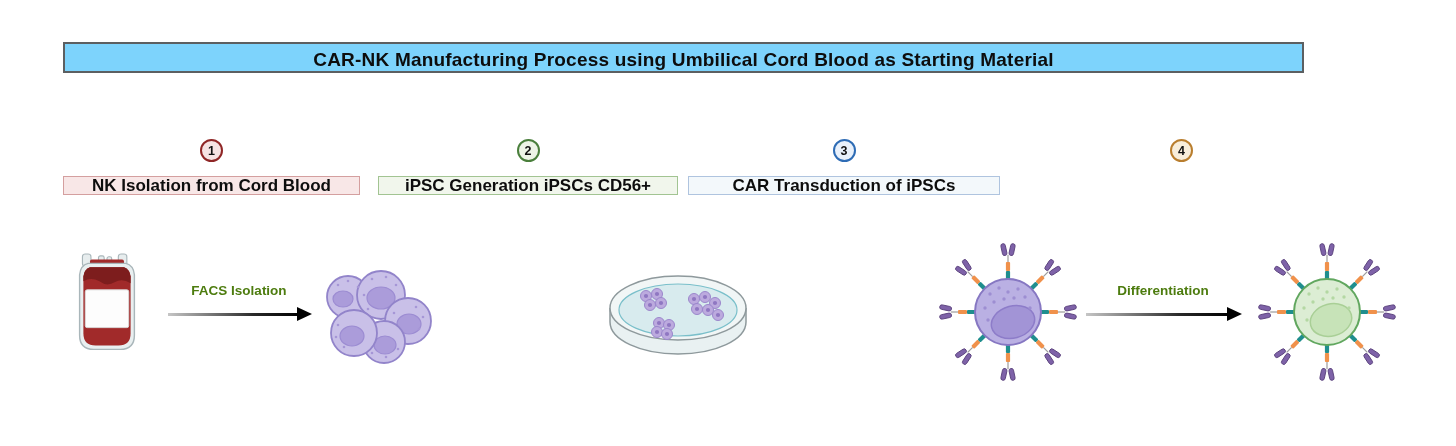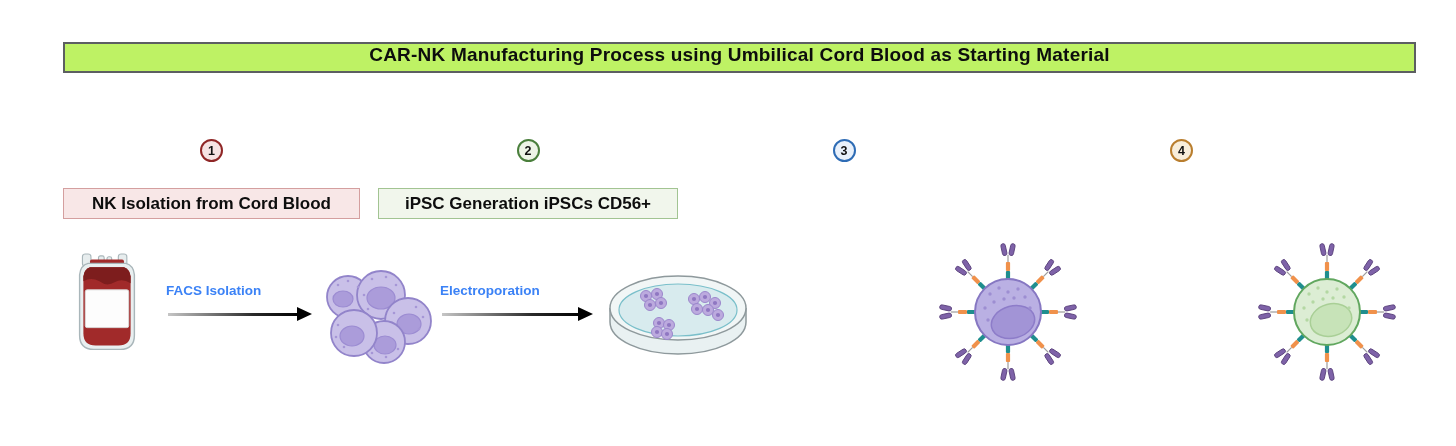--- a/index.html
+++ b/index.html
@@ -2,49 +2,49 @@
 <html><head>
 <meta charset="utf-8">
 <style>
   * { margin:0; padding:0; box-sizing:border-box; }
   html,body { background:#ffffff; }
   body { font-family:"Liberation Sans", sans-serif; }
   .canvas { position:relative; width:1456px; height:446px; background:#ffffff; overflow:hidden; }
 
   
   .title-bar {
-    position:absolute; left:63px; top:42px; width:1353px; height:31px;
-    background:#bef264; border:2px solid #5c5f61;
-    display:flex; align-items:flex-start; justify-content:center;
+    position:absolute; left:63px; top:42px; width:1241px; height:31px;
+    background:#7dd3fc; border:2px solid #5c5f61;
+    display:flex; align-items:flex-end; justify-content:center;
   }
   .title-bar span { font-size:19px; font-weight:bold; color:#0d0d0d; letter-spacing:0.2px; }
 
   
   .step { position:absolute; top:139px; text-align:center; }
   .step .num-circle {
     width:23px; height:23px; border-radius:50%;
     border:2.5px solid var(--ring); background:var(--cfill);
     margin:0 auto; display:flex; align-items:center; justify-content:center;
     font-size:12.5px; font-weight:bold; color:#111;
   }
   .step .step-box {
-    margin-top:26px; height:31px;
+    margin-top:14px; height:19px;
     background:var(--bfill); border:1.5px solid var(--bborder);
     display:flex; align-items:center; justify-content:center;
     font-size:17px; font-weight:bold; color:#0d0d0d;
   }
   .step1 { left:63px;  width:297px; }
   .step2 { left:378px; width:300px; }
   .step3 { left:688px; width:312px; }
   .step4 { left:1020px; width:323px; }
 
   
   .flow-item { position:absolute; }
   .arrow { position:absolute; }
-  .arrow .alabel { font-size:13.5px; font-weight:bold; color:#3b82f6; white-space:nowrap; }
+  .arrow .alabel { text-align:center; font-size:13.5px; font-weight:bold; color:#4d7c0f; white-space:nowrap; }
   .arrow .aline { position:relative; height:15px; margin-top:9px; }
   .arrow .shaft {
     position:absolute; left:2px; right:13px; top:6px; height:2.6px;
     background:linear-gradient(to right,#c6c6c6,#2a2a2a 65%,#000000);
   }
   .arrow .head {
     position:absolute; right:0; top:0; width:0; height:0;
     border-left:15px solid #000; border-top:7.5px solid transparent; border-bottom:7.5px solid transparent;
   }
   svg { display:block; }
@@ -92,20 +92,23 @@
     <div class="num-circle">
         <span>2</span>
       </div>
     <div class="step-box">
         <span>iPSC Generation iPSCs CD56+</span>
       </div>
   </div>
   <div class="step step3" style="--ring: #2e6cb5; --cfill: #e9f1fb; --bfill: #f3f8fb; --bborder: #afc4df;">
     <div class="num-circle">
         <span>3</span>
+      </div>
+    <div class="step-box">
+        <span>CAR Transduction of iPSCs</span>
       </div>
   </div>
   <div class="step step4" style="--ring: #b97e2e; --cfill: #f8eedb; --bfill: #faf4e5; --bborder: #d8c29b;">
     <div class="num-circle">
         <span>4</span>
       </div>
   </div>
 
   <div class="flow-item" style="left:73px; top:252px;">
     <svg width="68" height="104" viewBox="0 0 72 110">
@@ -159,27 +162,20 @@
         <circle cx="48" cy="88" r="1.3"></circle>
           <circle cx="62" cy="92" r="1.3"></circle>
           <circle cx="74" cy="84" r="1.3"></circle>
         <circle cx="44" cy="44" r="1.3"></circle>
           <circle cx="70" cy="48" r="1.3"></circle>
           <circle cx="40" cy="30" r="1.3"></circle>
       </g>
     </svg>
   </div>
 
-  <div class="arrow" style="left:440px; top:283px; width:153px;">
-    <div class="alabel">Electroporation</div>
-    <div class="aline">
-        <div class="shaft"></div>
-        <div class="head"></div>
-      </div>
-  </div>
 
   <div class="flow-item" style="left:606px; top:266px;">
     <svg width="150" height="100" viewBox="0 0 150 100">
       <path d="M4,42 L4,56 A68,32 0 0,0 140,56 L140,42" fill="#e9f1f2" stroke="#8e999c" stroke-width="1.5"></path>
       <ellipse cx="72" cy="42" rx="68" ry="32" fill="#f1f6f6" stroke="#8e999c" stroke-width="1.5"></ellipse>
       <ellipse cx="72" cy="44" rx="59" ry="26" fill="#d8ebee" stroke="#79bfca" stroke-width="1.2"></ellipse>
       <g fill="#bcaade" stroke="#9b87cc" stroke-width="1">
         <circle cx="40" cy="30" r="5.5"></circle>
           <circle cx="51" cy="28" r="5.5"></circle>
           <circle cx="44" cy="39" r="5.5"></circle>
@@ -229,20 +225,27 @@
           <circle cx="56" cy="60" r="1.7"></circle>
         <circle cx="47" cy="66" r="1.7"></circle>
           <circle cx="66" cy="57" r="1.7"></circle>
           <circle cx="76" cy="56" r="1.7"></circle>
         <circle cx="50" cy="78" r="1.7"></circle>
           <circle cx="92" cy="66" r="1.7"></circle>
       </g>
     </svg>
   </div>
 
+  <div class="arrow" style="left:1084px; top:283px; width:158px;">
+    <div class="alabel">Differentiation</div>
+    <div class="aline">
+        <div class="shaft"></div>
+        <div class="head"></div>
+      </div>
+  </div>
 
   <div class="flow-item" style="left:1257px; top:242px;">
     <svg width="140" height="140" viewBox="0 0 140 140">
       <use href="#car-receptors-8"></use>
       <circle cx="70" cy="70" r="33" fill="#dcedd4" stroke="#61a75f" stroke-width="2"></circle>
       <ellipse cx="74" cy="78" rx="21" ry="16" fill="#c7e3b8" stroke="#a9cf96" stroke-width="1.5" transform="rotate(-15 74 78)"></ellipse>
       <g fill="#b4d8a3">
         <circle cx="52" cy="52" r="1.7"></circle>
           <circle cx="61" cy="46" r="1.7"></circle>
           <circle cx="70" cy="50" r="1.7"></circle>

